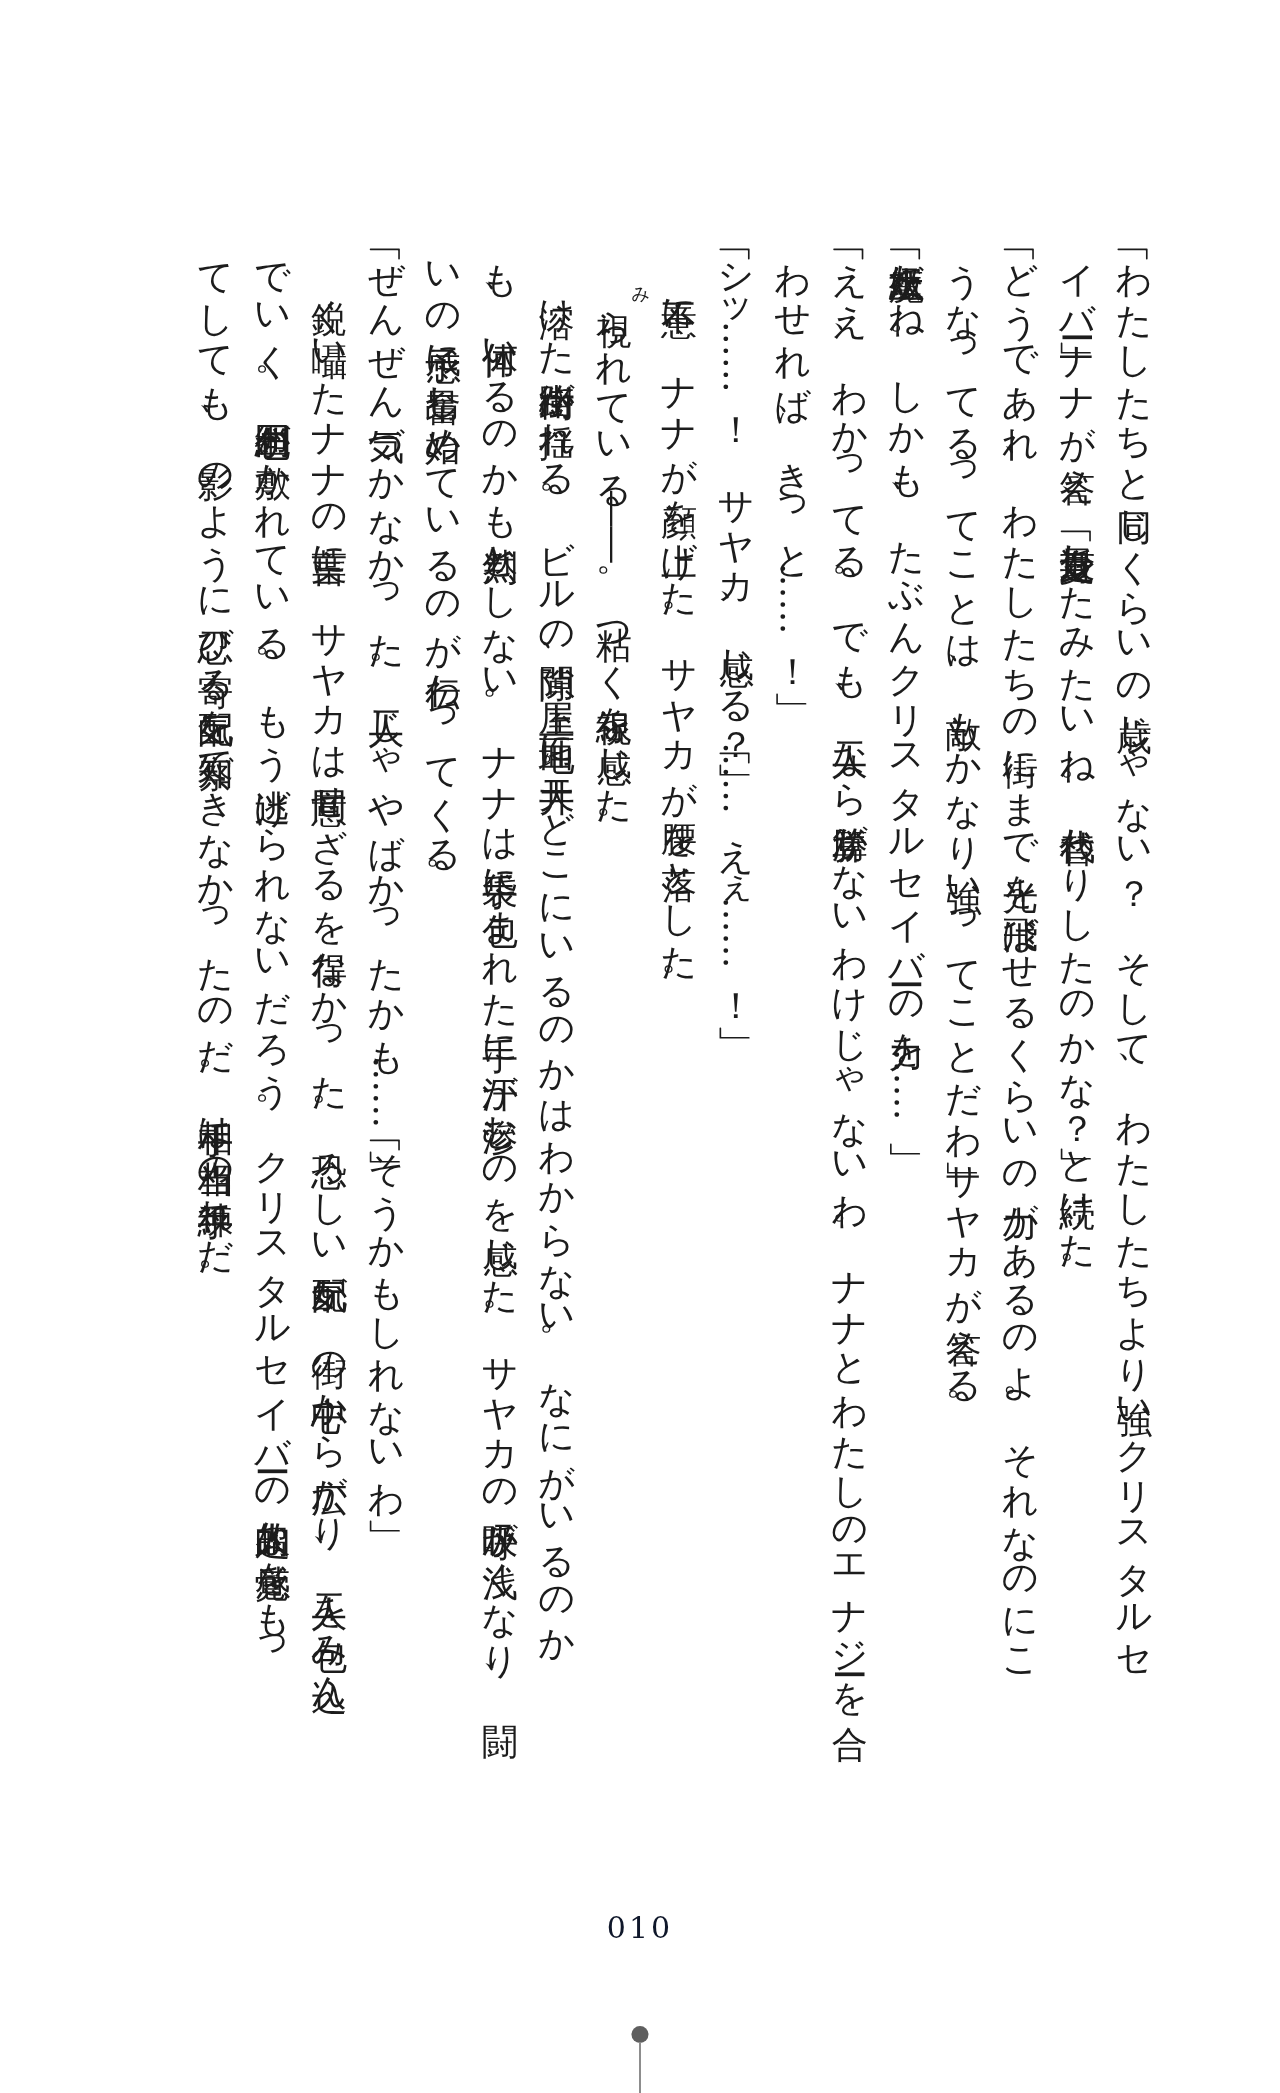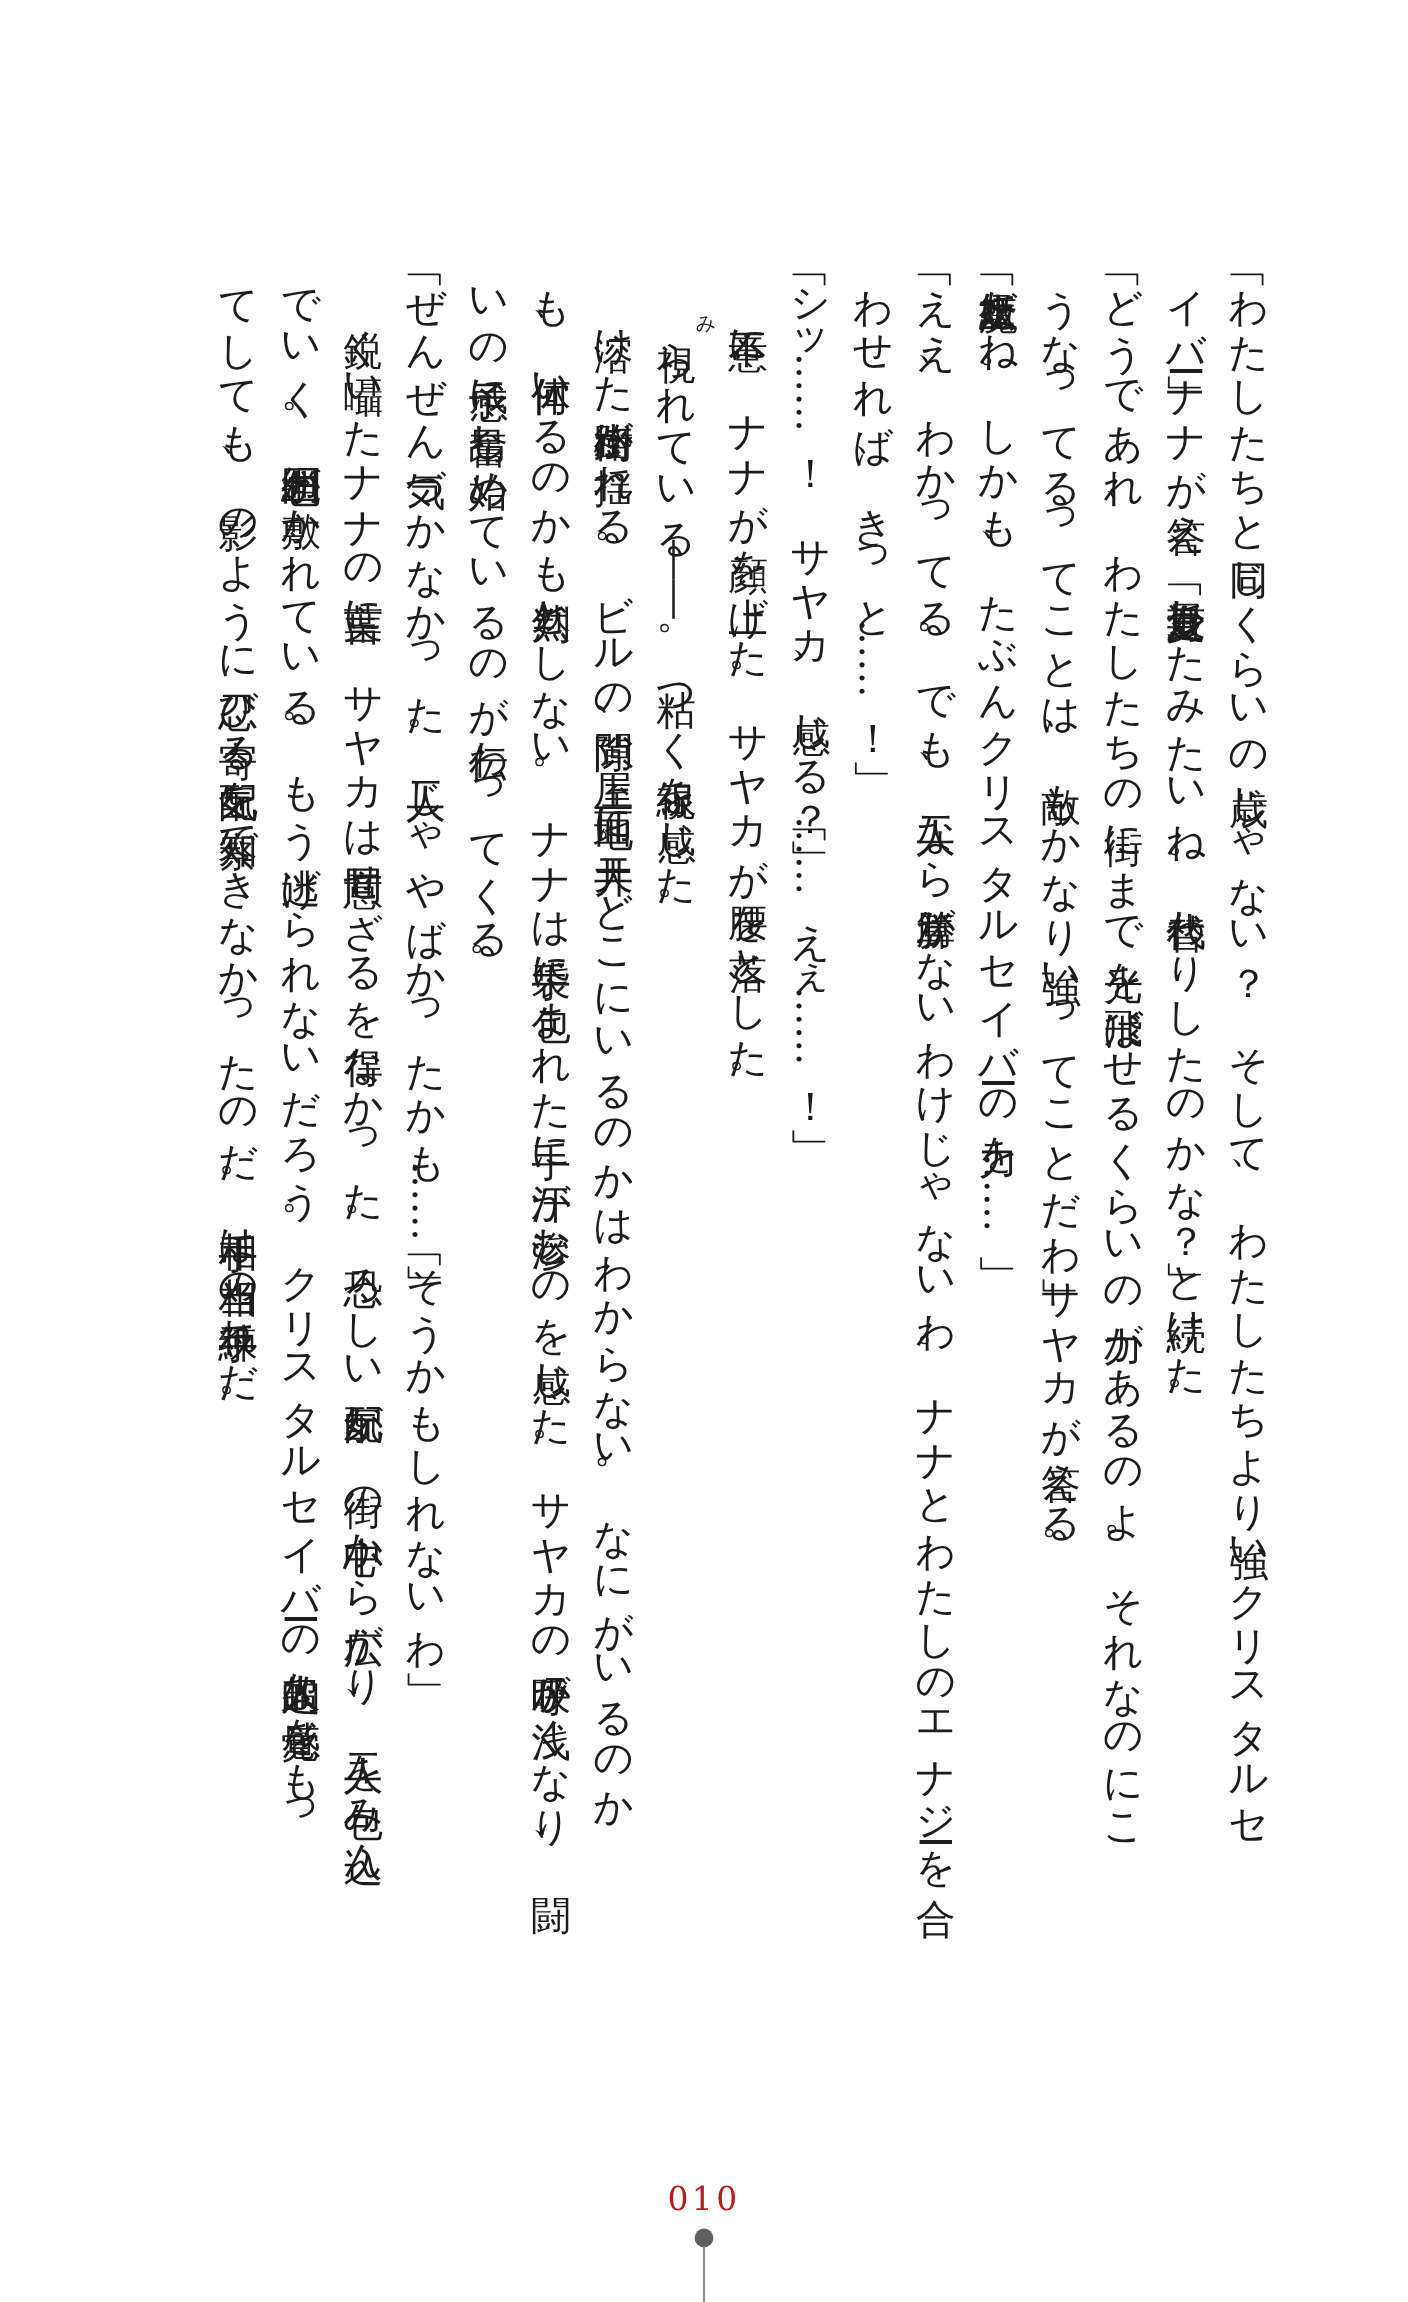--- a/index.html
+++ b/index.html
@@ -38,27 +38,27 @@
   ruby {
     ruby-position: over;
   }
   rt {
     font-size: 0.5em;
     letter-spacing: 0;
   }
   
   .page-number {
     position: absolute;
-    top: 1982px;
+    top: 1910px;
     left: 0;
     width: 100%;
     text-align: center;
     font-size: 30px;
     letter-spacing: 3px;
-    color: #b91c1c;
+    color: #0f172a;
   }
   .footer-dot {
     position: absolute;
     top: 2026px;
     left: 50%;
     transform: translateX(-50%);
     width: 17px;
     height: 17px;
     border-radius: 50%;
     background: #5f5f5f;

